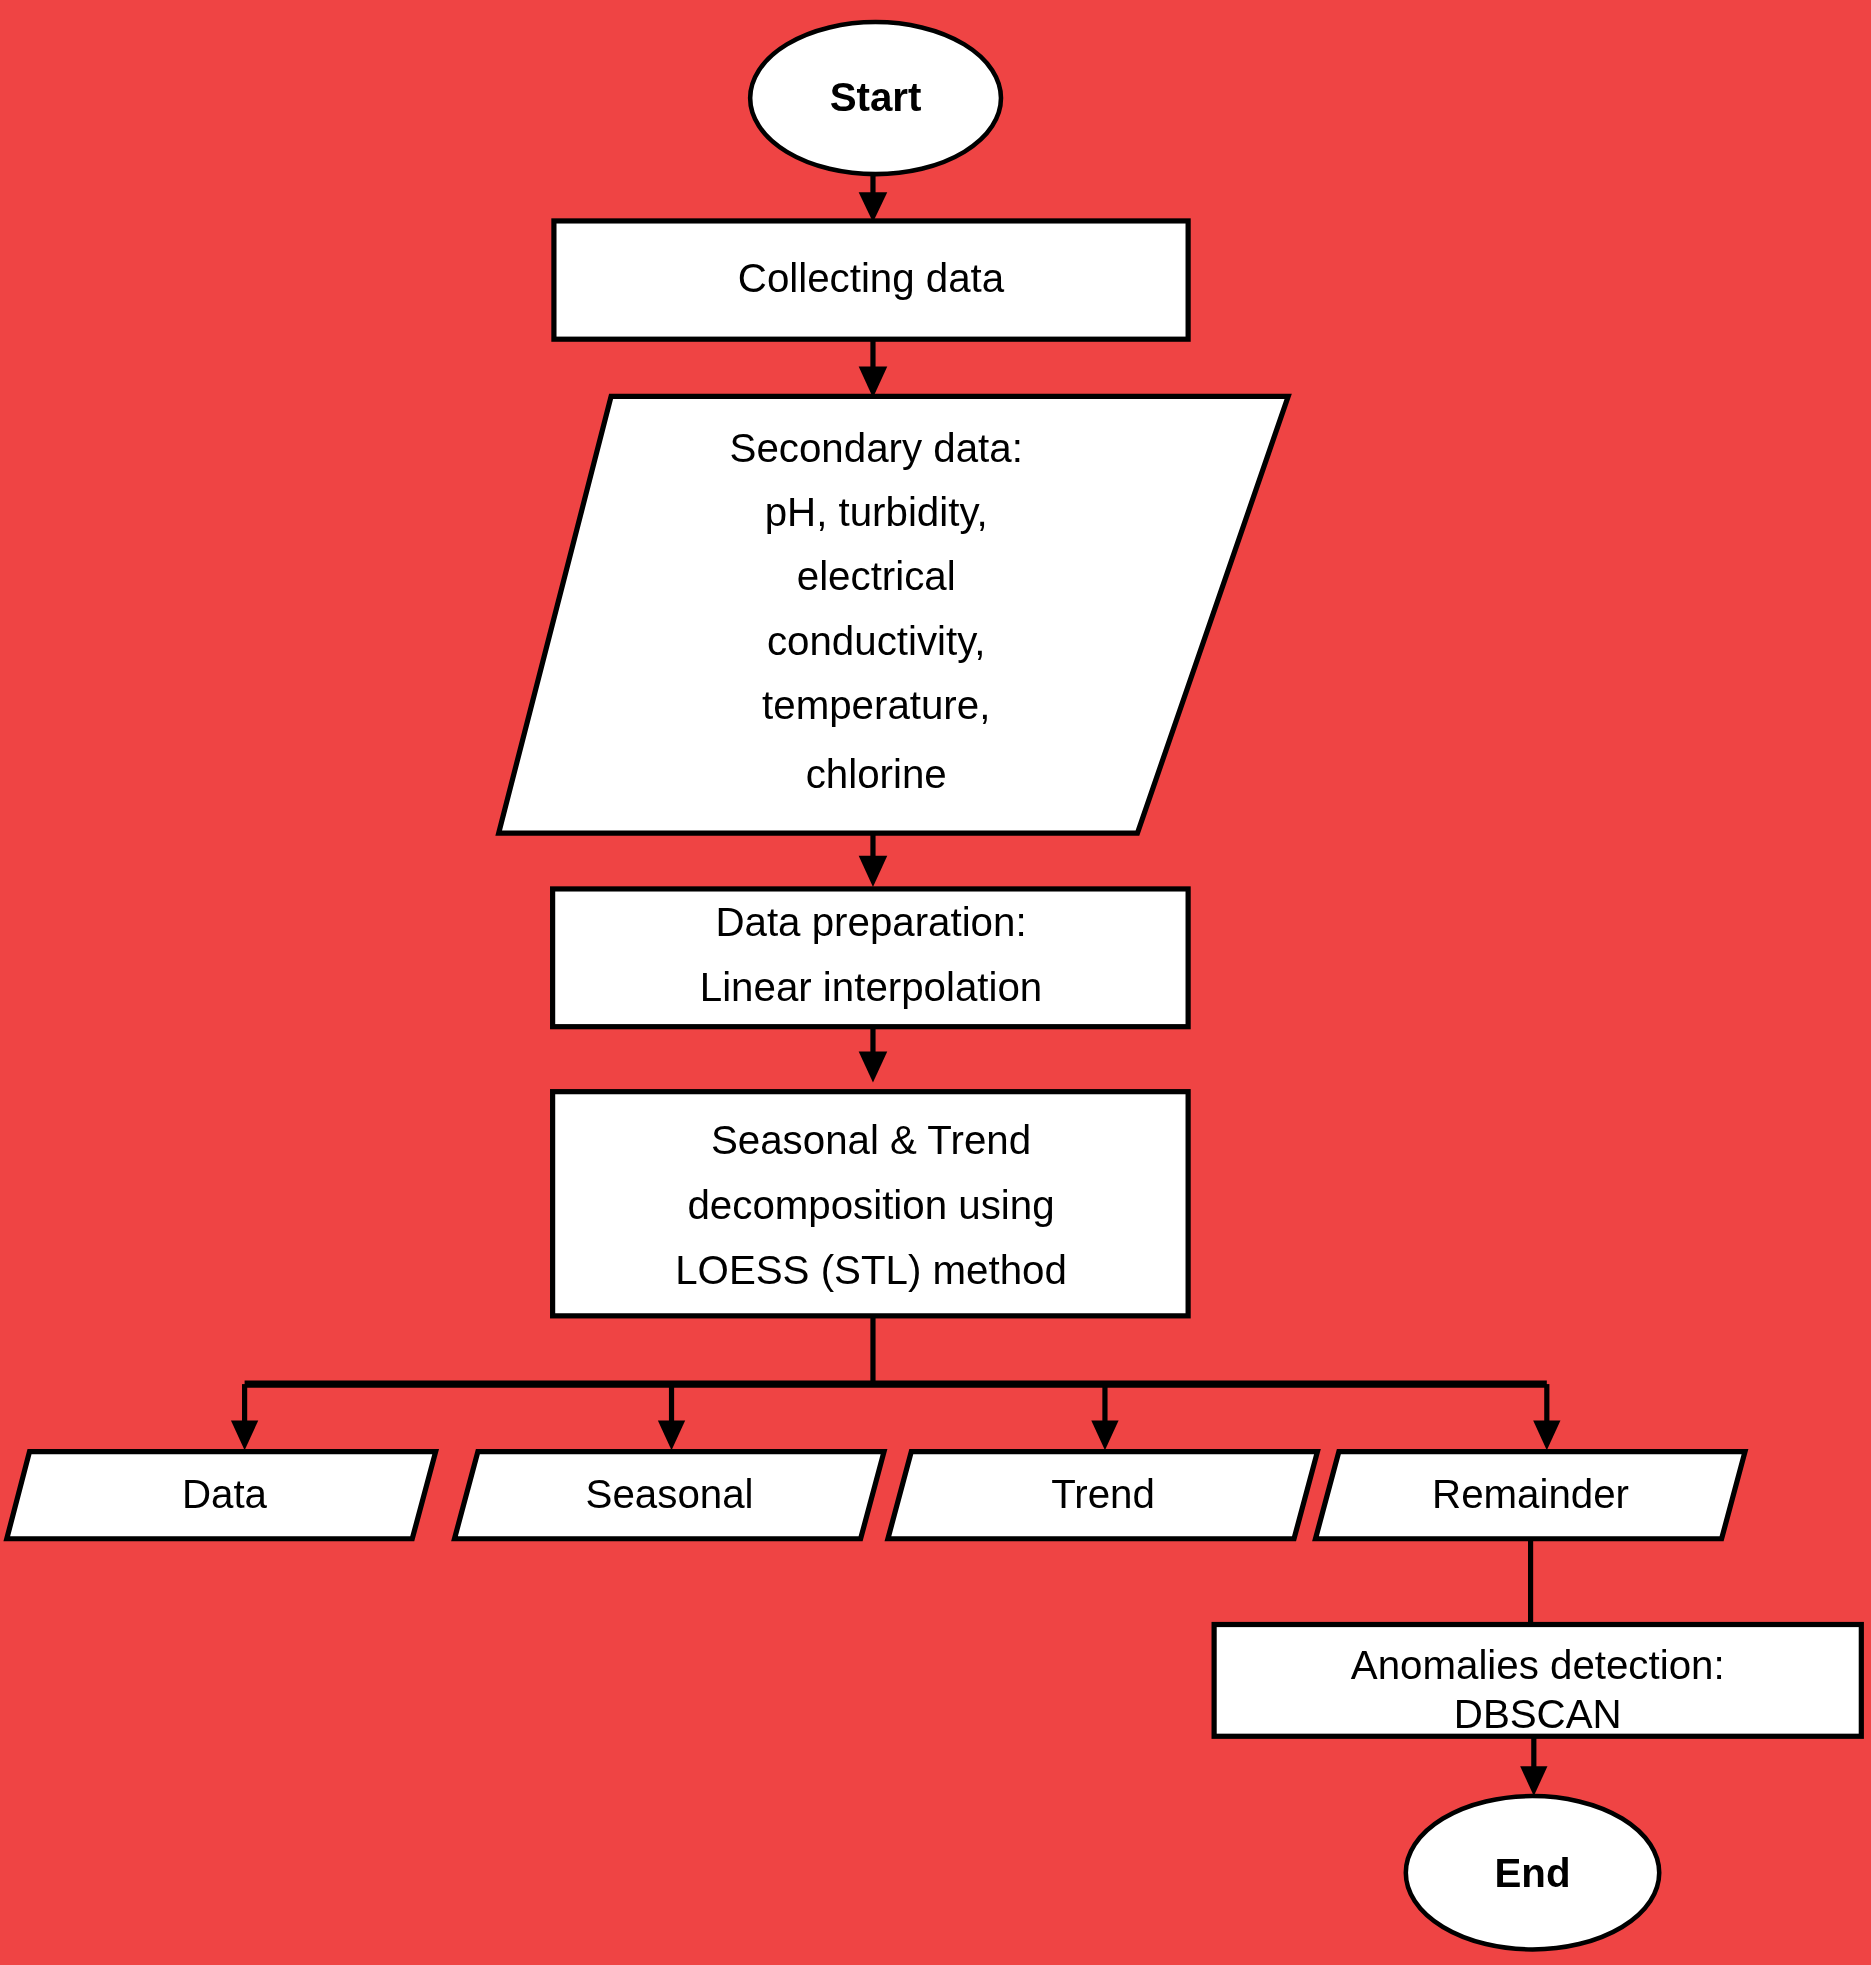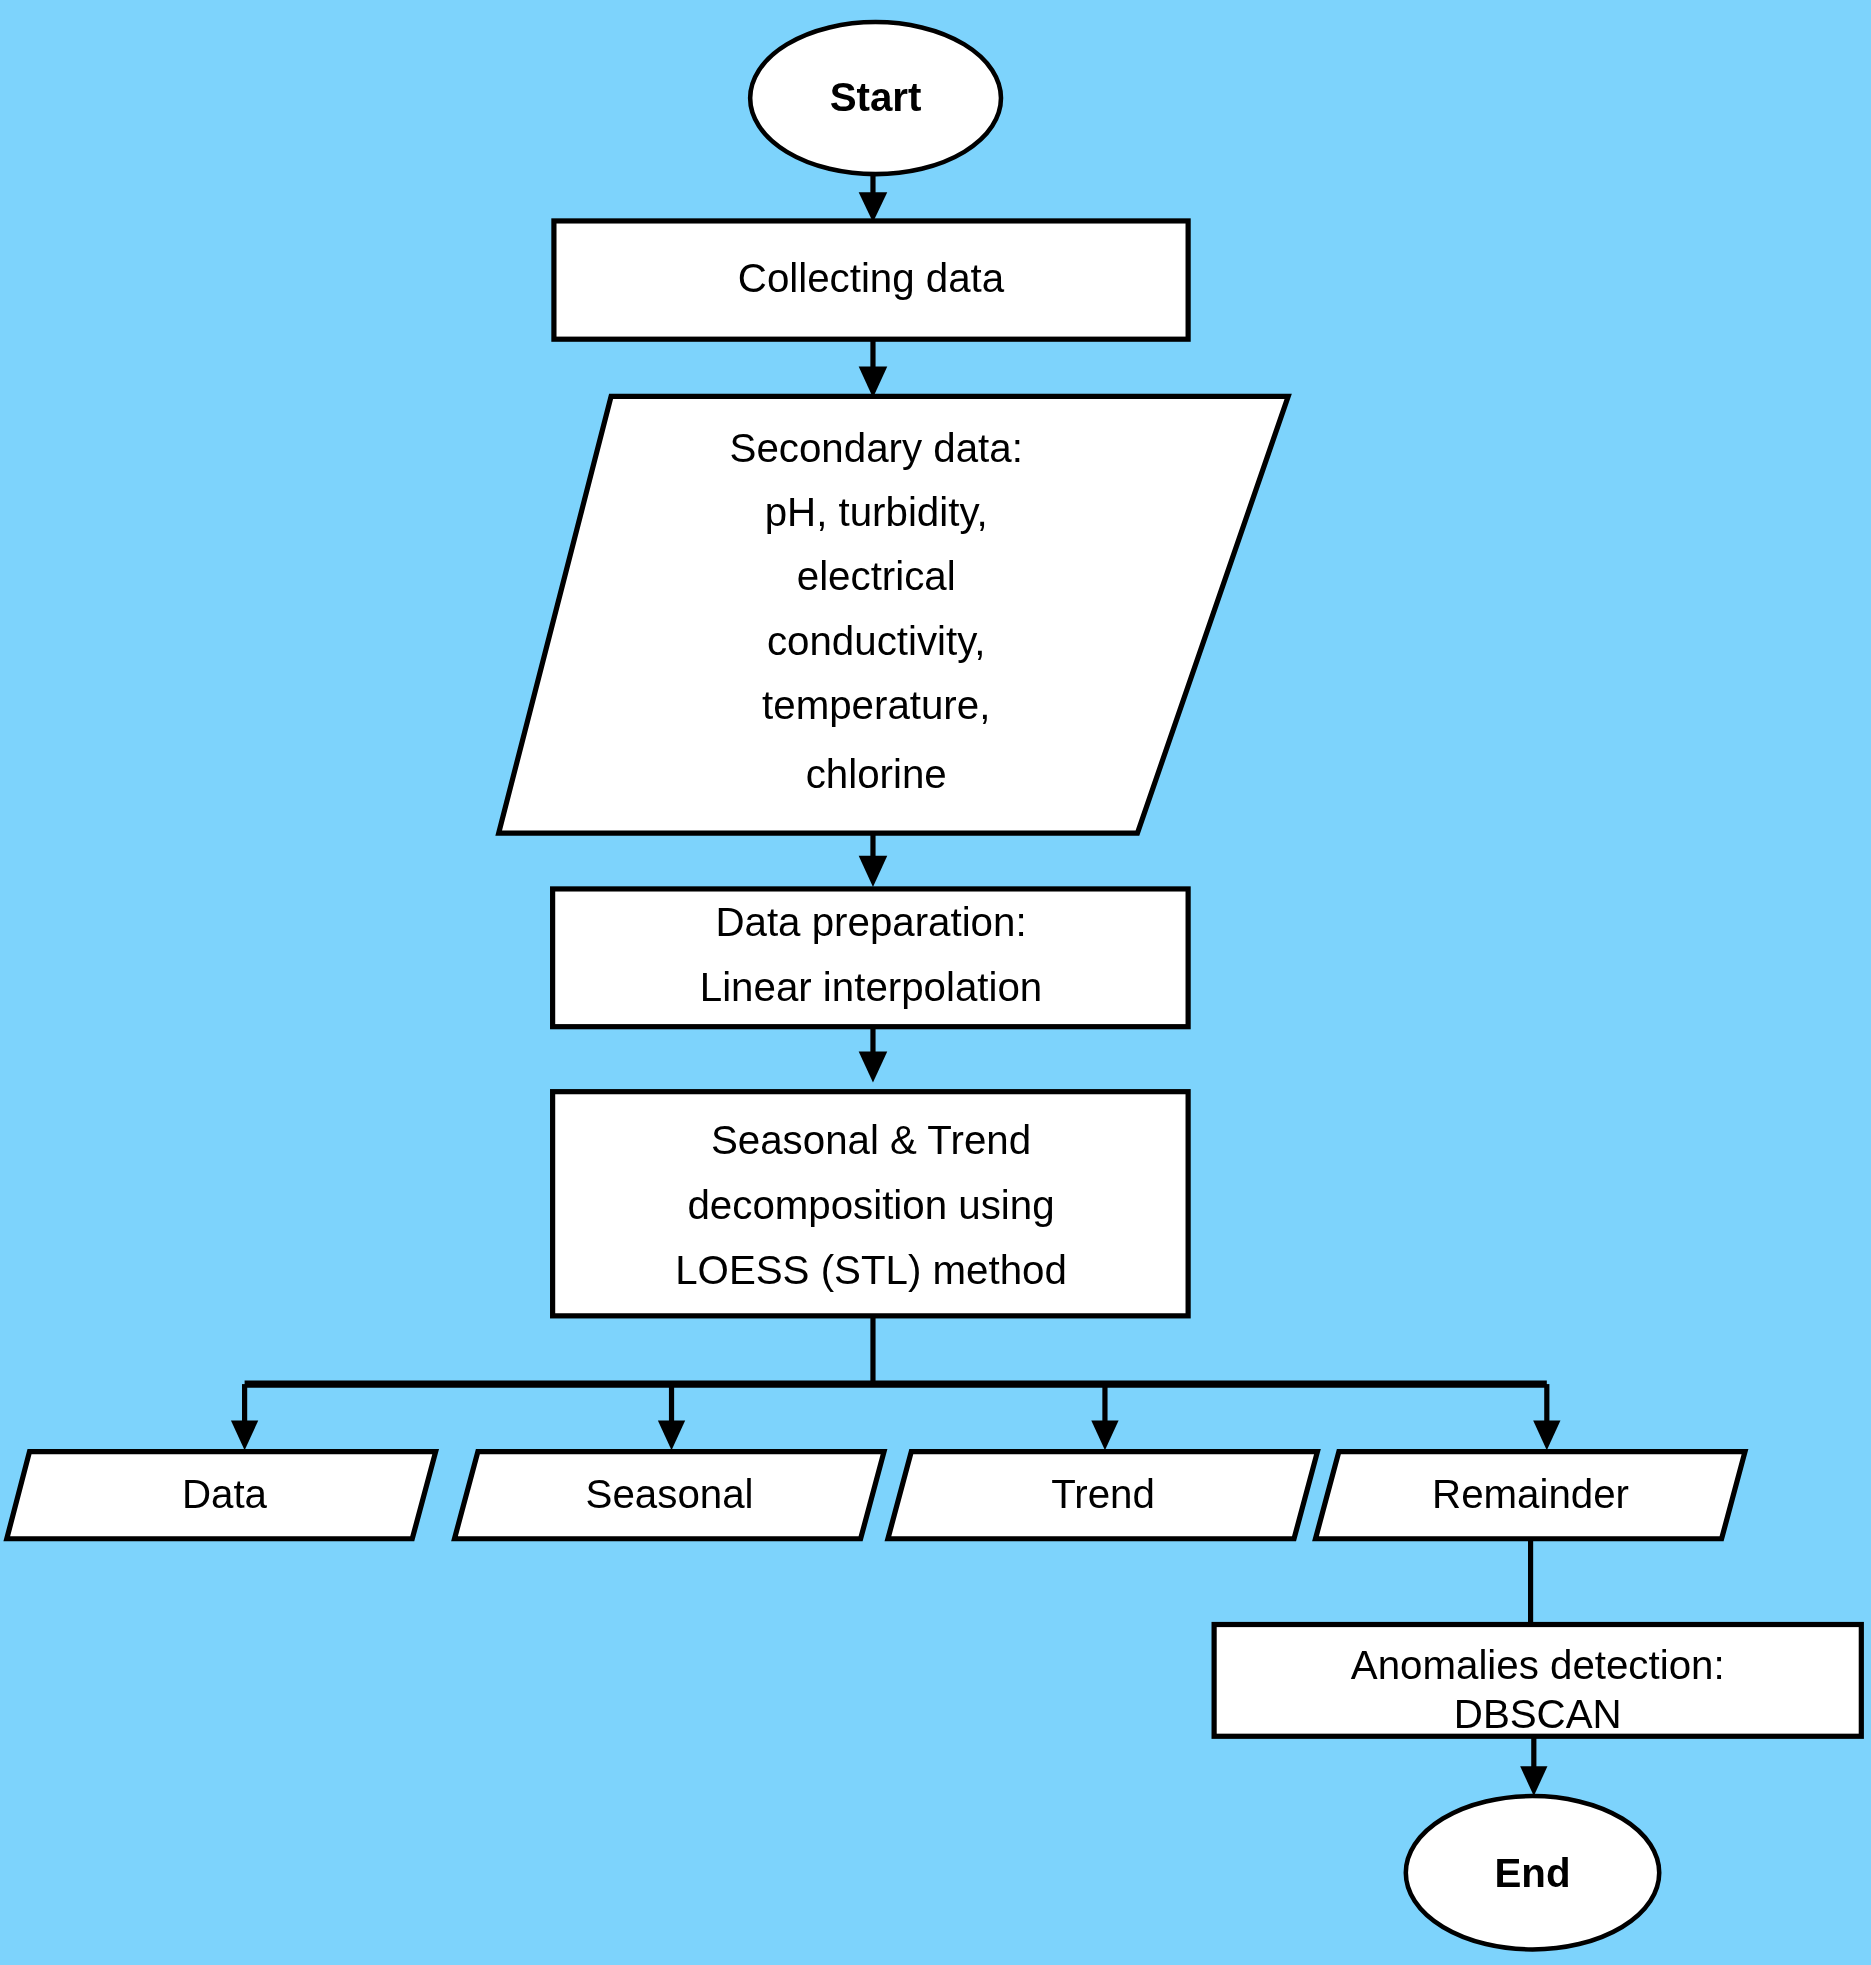--- a/index.html
+++ b/index.html
@@ -5,21 +5,21 @@
 <style>
   html, body {
     margin: 0;
     padding: 0;
     background: #ffffff;
   }
   #page {
     position: relative;
     width: 1872px;
     height: 1965px;
-    background: #7dd3fc;
+    background: #ef4444;
     overflow: hidden;
     font-family: "Liberation Sans", sans-serif;
     text-align: center;
   }
   svg#flow {
     position: absolute;
     inset: 0;
     width: 1872px;
     height: 1965px;
     display: block;

